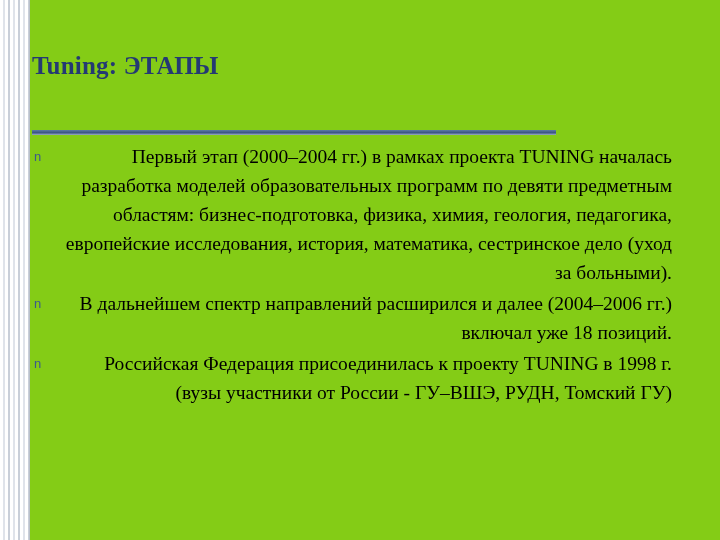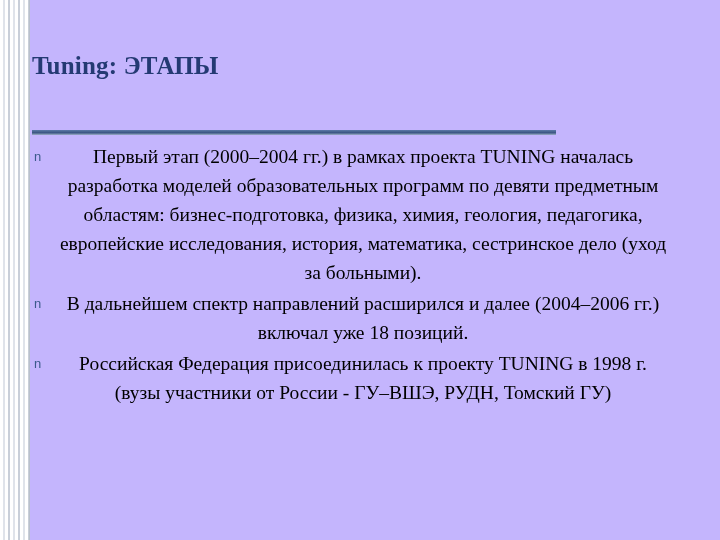--- a/index.html
+++ b/index.html
@@ -10,21 +10,21 @@
     width: 720px;
     height: 540px;
     background: #ffffff;
     font-family: "Liberation Serif", serif;
     overflow: hidden;
   }
   .slide {
     position: relative;
     width: 720px;
     height: 540px;
-    background: #c4b5fd;
+    background: #84cc16;
     overflow: hidden;
   }
   
   .stripes {
     position: absolute;
     left: 0;
     top: 0;
     width: 30px;
     height: 540px;
     background:
@@ -85,21 +85,21 @@
     line-height: 29px;
     padding-left: 2px;
     box-sizing: border-box;
   }
   .bullet-text {
     flex: 1 1 auto;
     font-family: "Liberation Serif", serif;
     font-size: 19.5px;
     line-height: 29px;
     color: #000000;
-    text-align: center;
+    text-align: right;
   }
 </style>
 </head>
 <body>
 
 <div class="slide">
 
   <div class="stripes"></div>
 
   <div class="title">Tuning: ЭТАПЫ</div>

